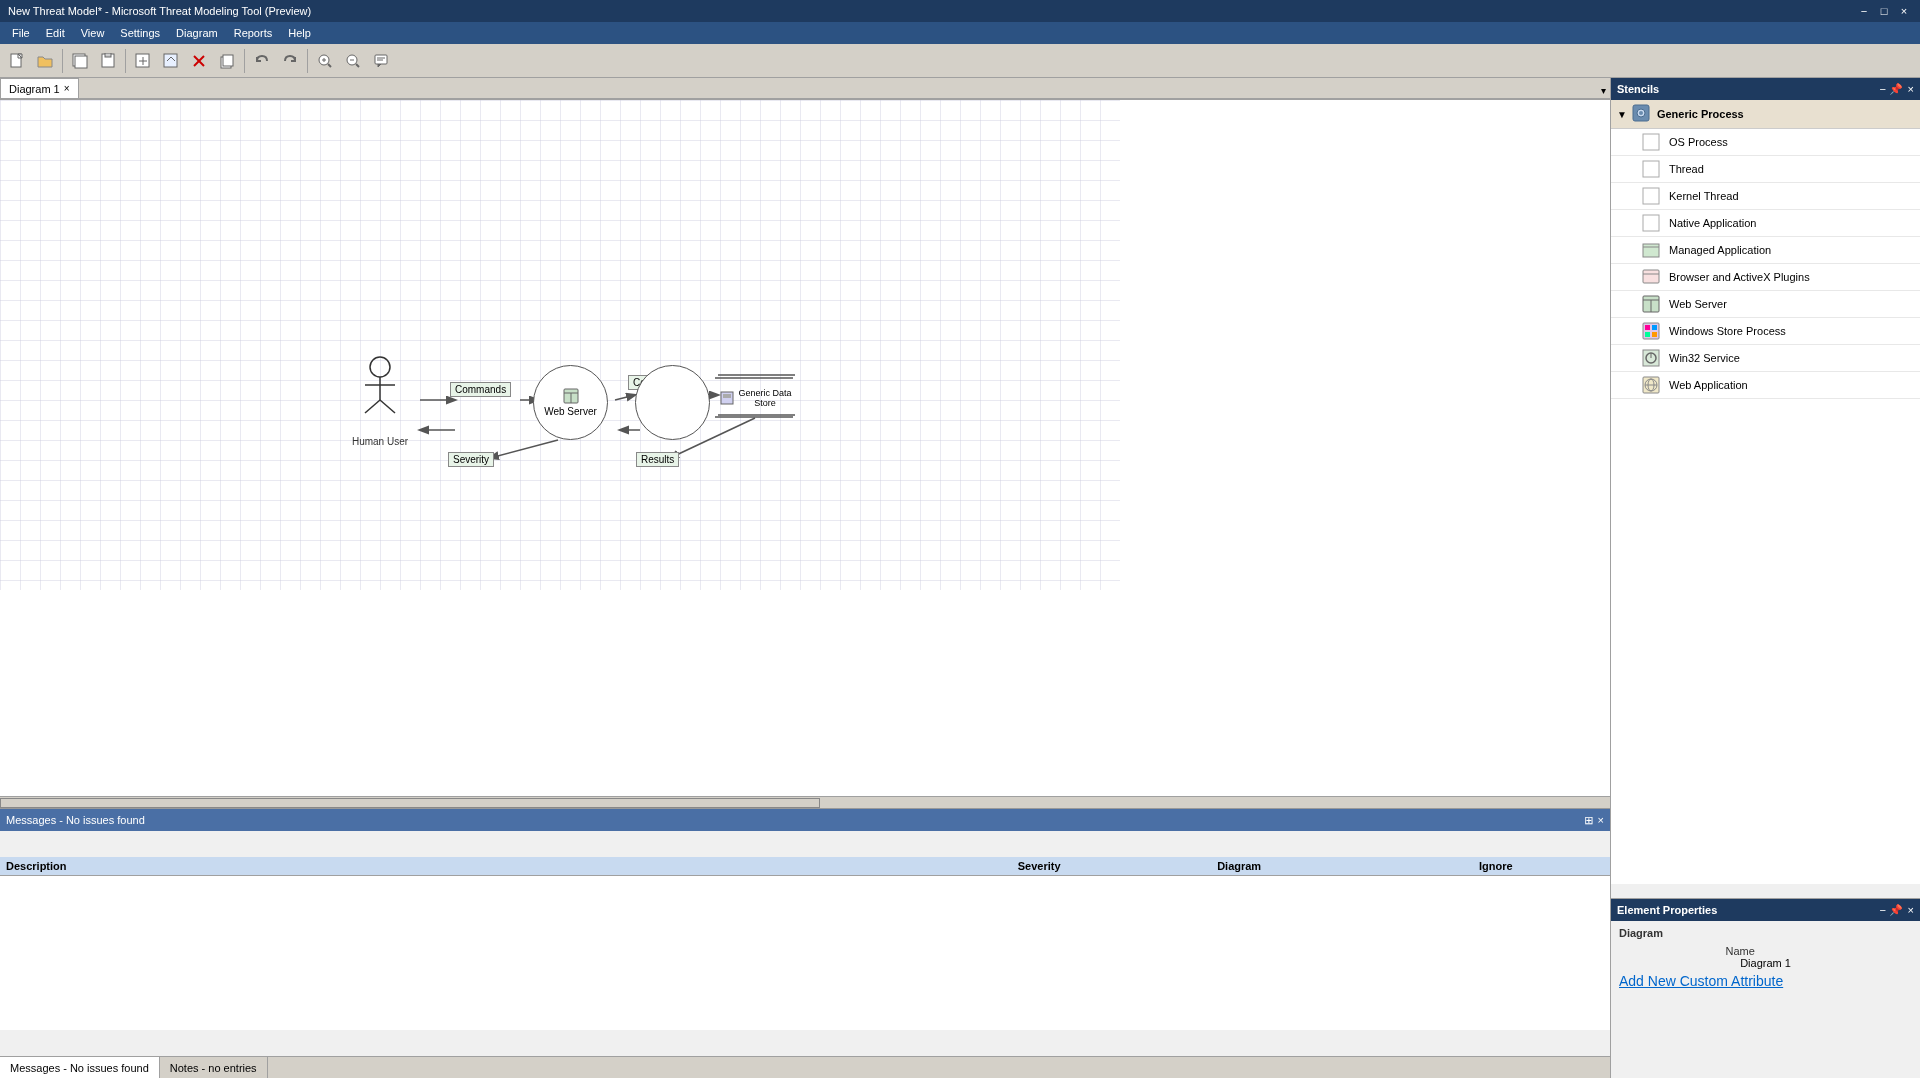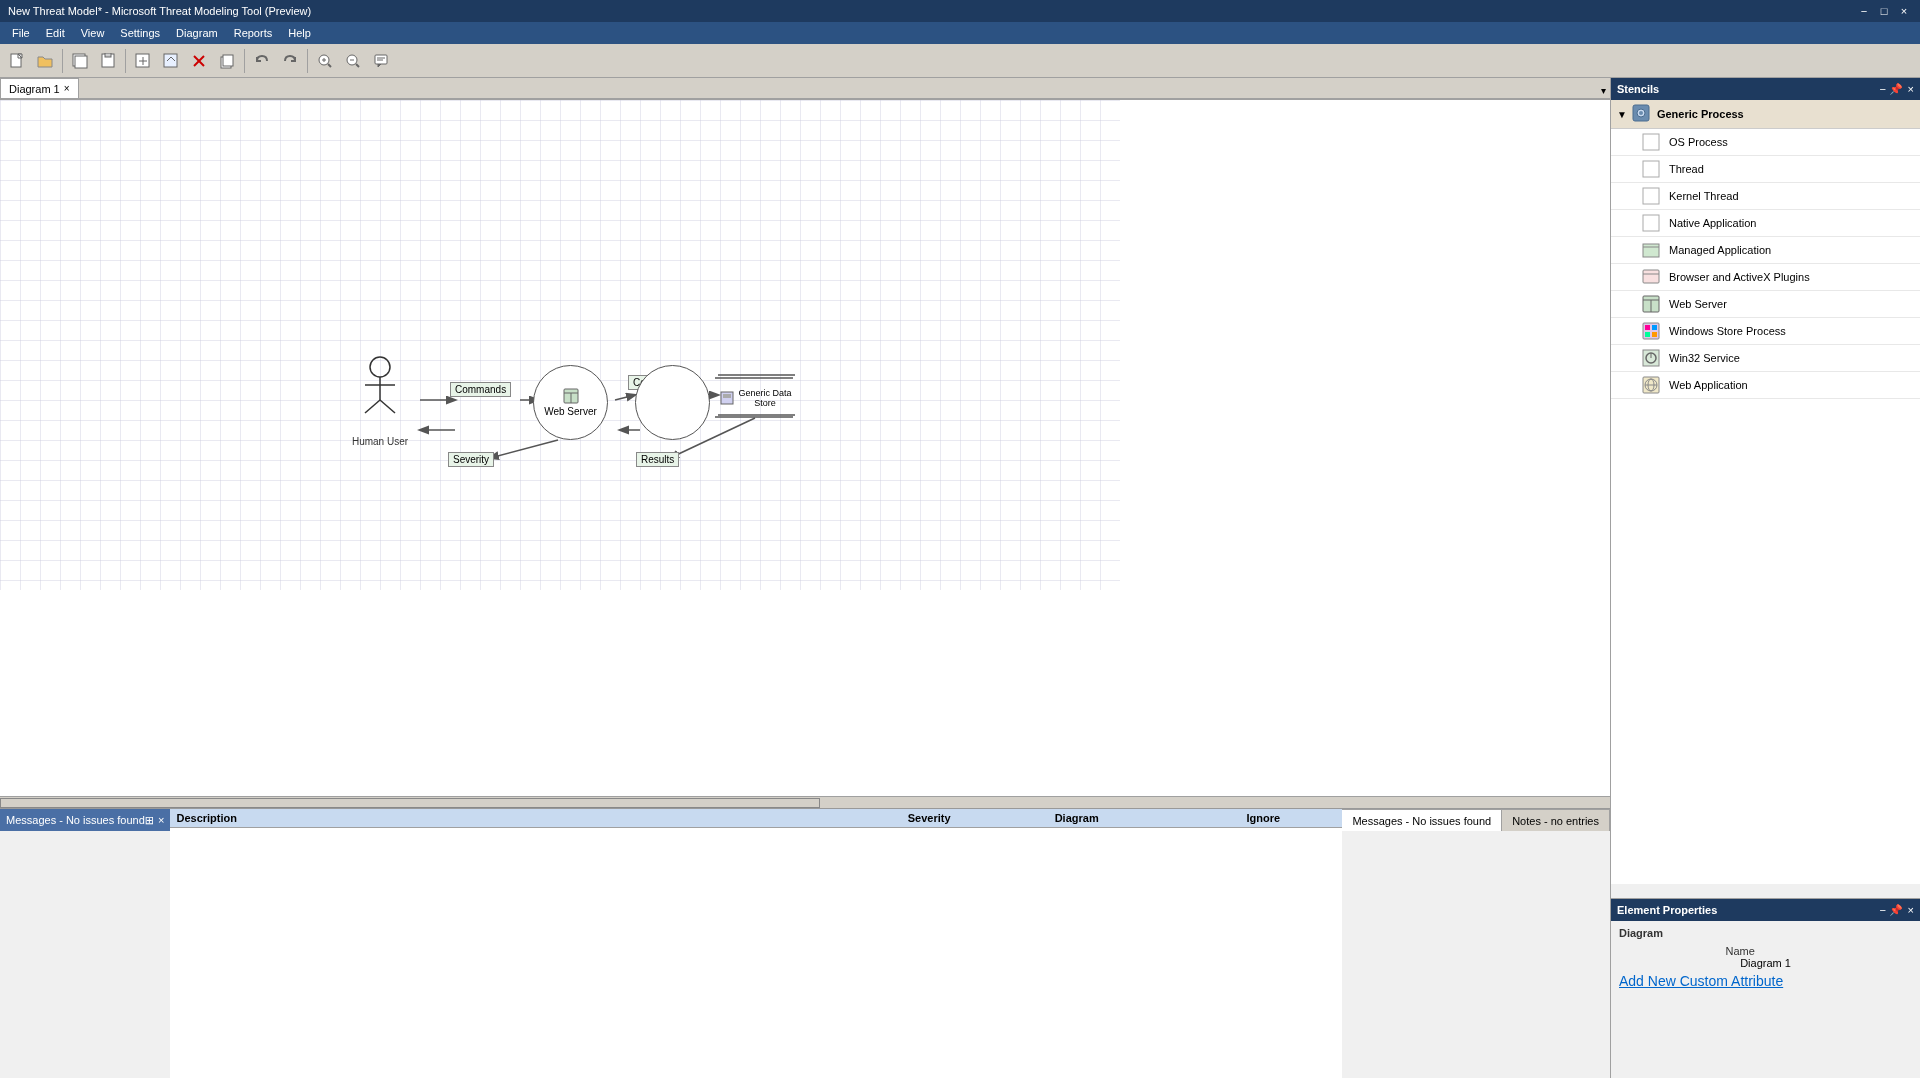--- a/index.html
+++ b/index.html
@@ -450,21 +450,21 @@
           <span>Results</span>
         </div>
 
       </div>
 
       <div style="position:absolute;bottom:0;left:0;right:0;height:12px;background:#d4d0c8;border-top:1px solid #a0a0a0;">
         <div style="position:absolute;left:0;width:820px;height:10px;background:#d4d0c8;border:1px solid #888;top:1px;"></div>
       </div>
     </div>
 
-    <div style="height:270px;display:flex;flex-direction:row;border-top:1px solid #999;">
+    <div style="height:270px;display:flex;flex-direction:column;border-top:1px solid #999;gap:26px;">
 
       <div class="messages-header">
         <span>Messages - No issues found</span>
         <div class="messages-header-controls">
           <button class="panel-ctrl-btn">⊞</button>
           <button class="panel-ctrl-btn">×</button>
         </div>
       </div>
 
       <div class="messages-table" style="flex:1;">

